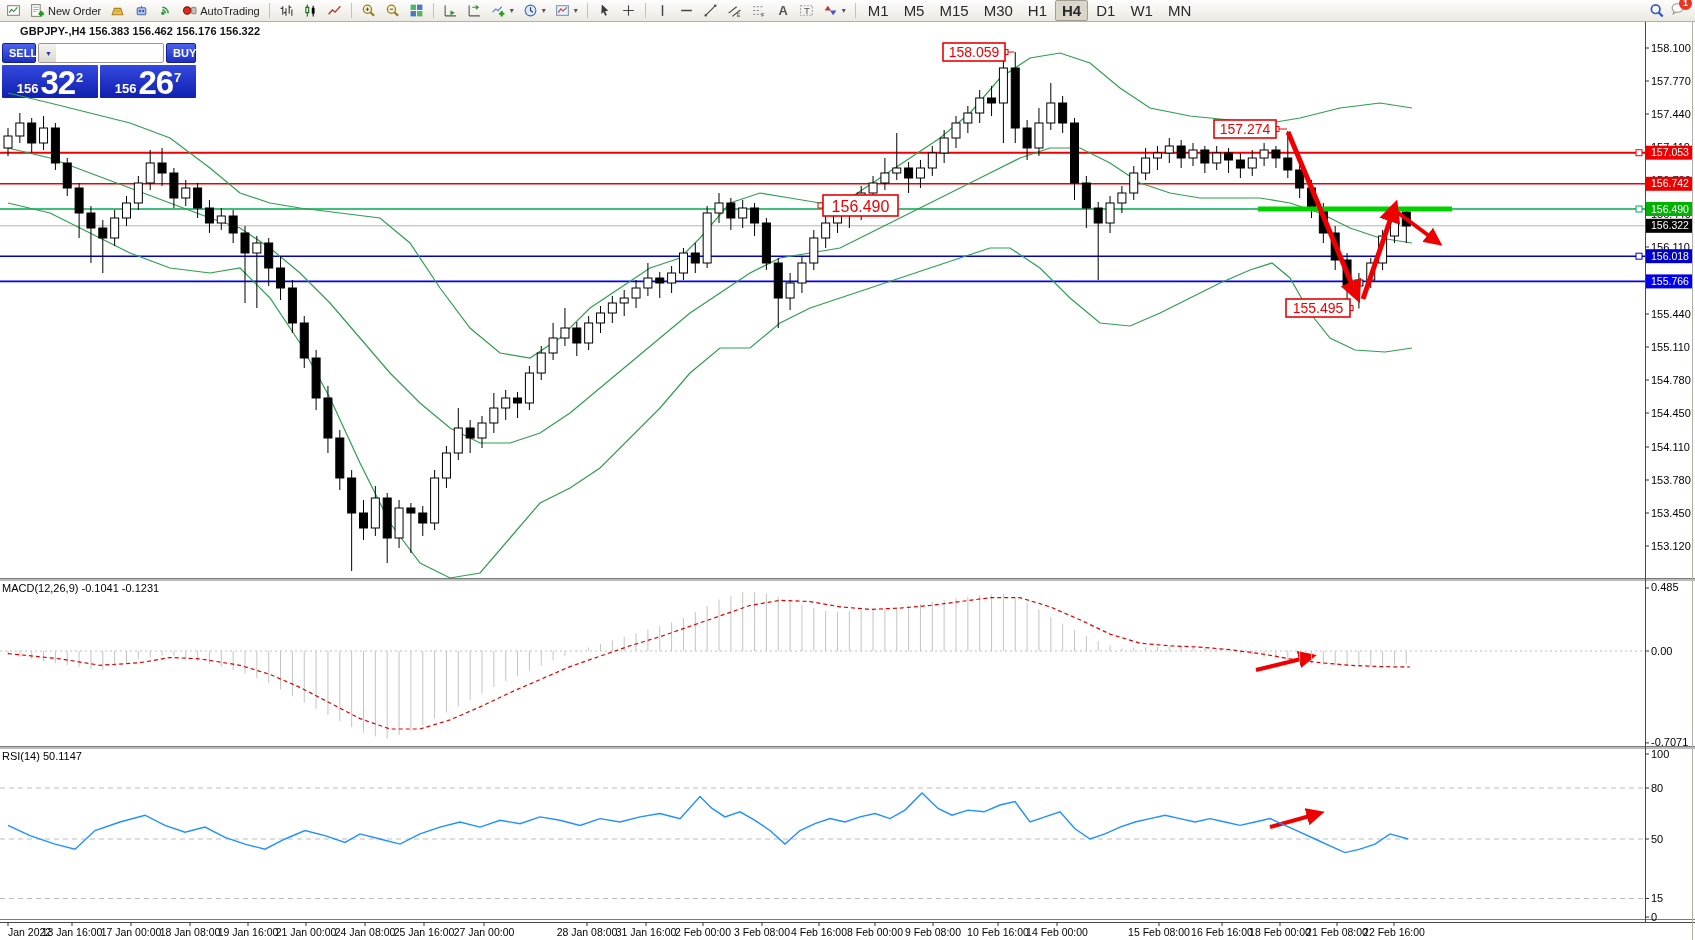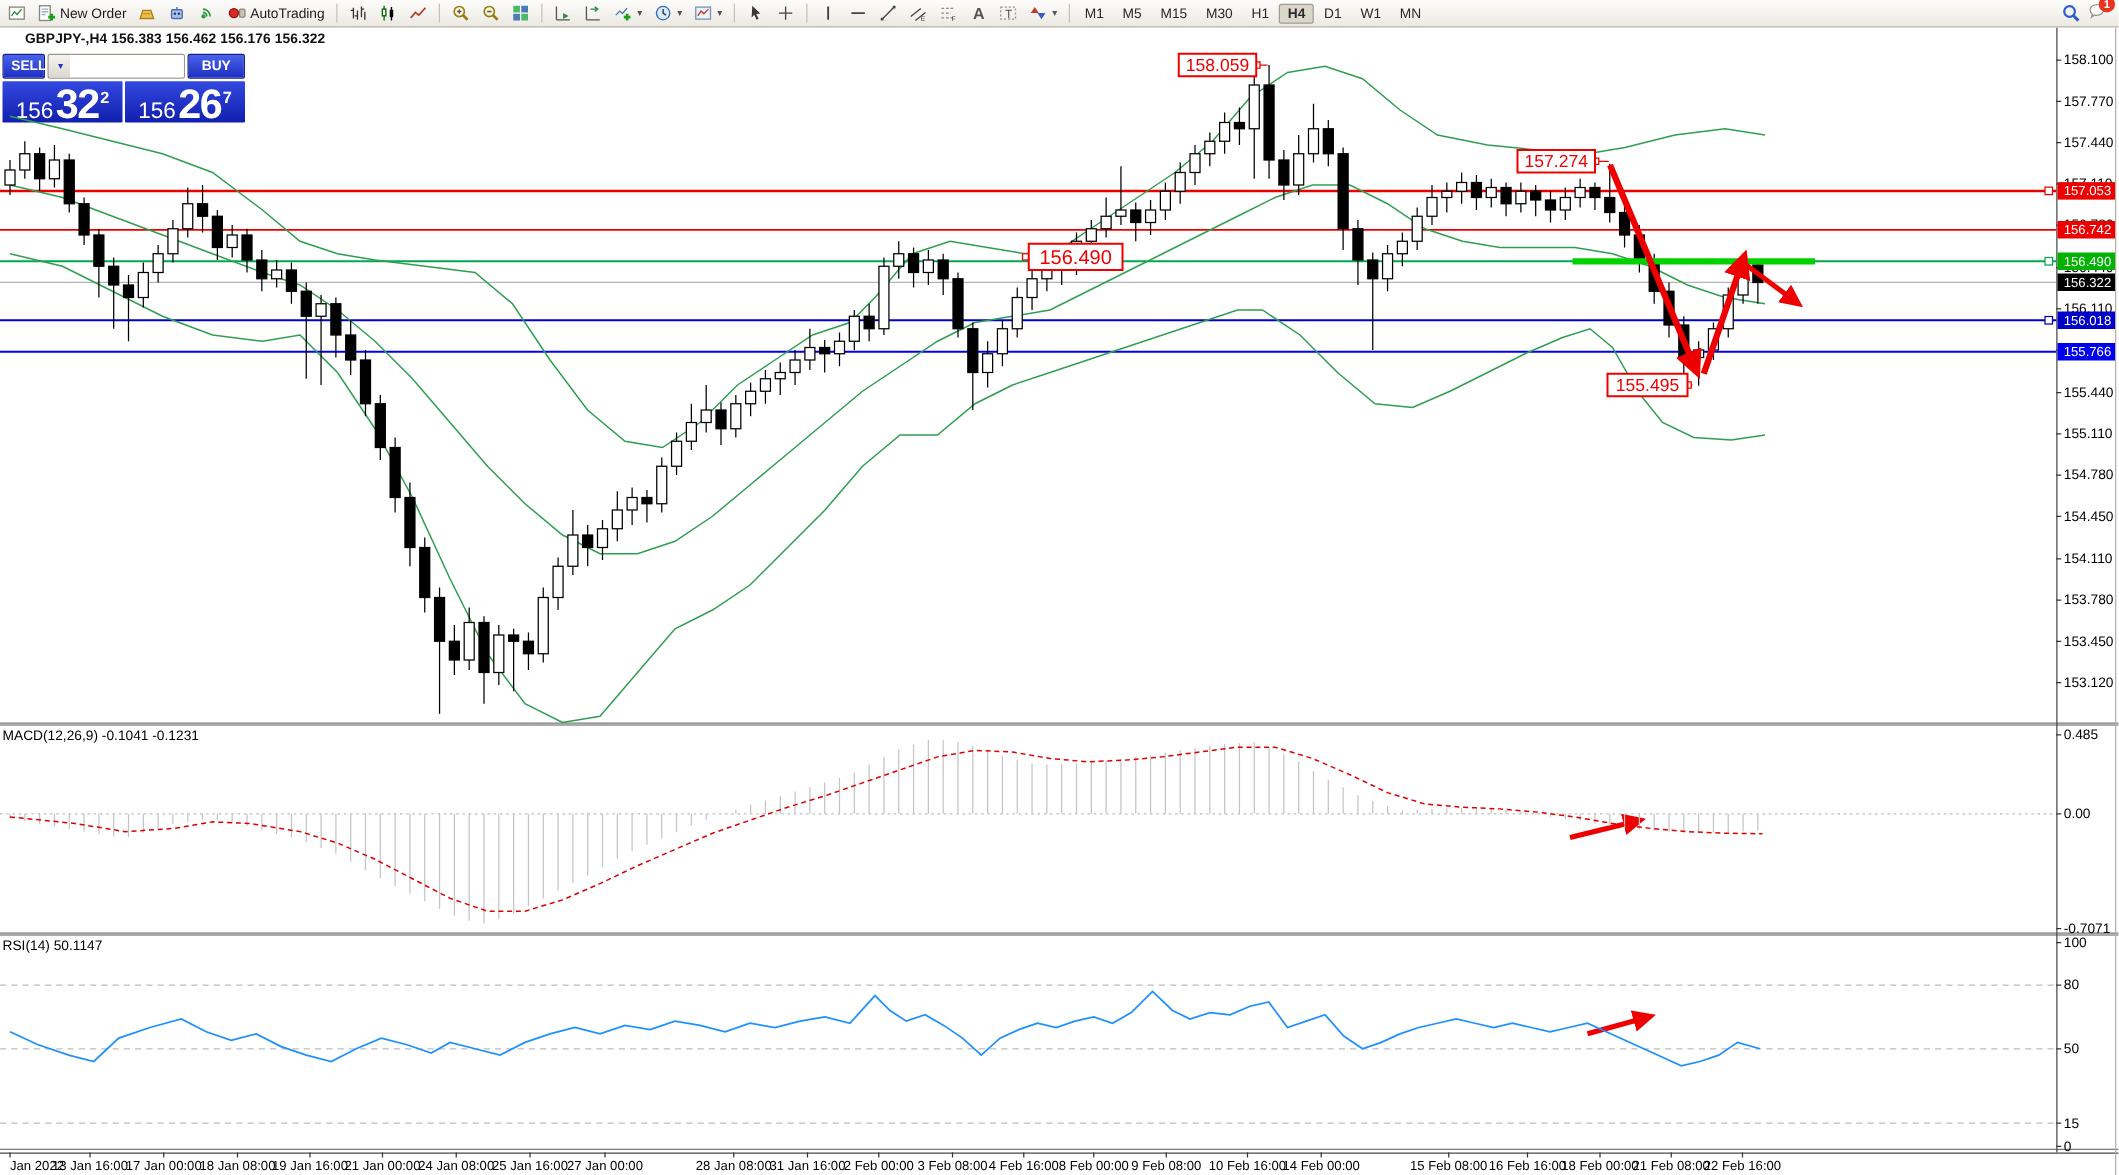--- a/index.html
+++ b/index.html
@@ -13,50 +13,50 @@
     position:absolute; top:0; left:0; width:1695px; height:22px;
     background:linear-gradient(#fdfdfc,#ece9e2);
     border-bottom:1px solid #b5b1a8;
     display:flex; align-items:center; padding:0 4px 0 2px; gap:1px;
   }
   .tb-item { display:flex; align-items:center; gap:3px; padding:1px 3px; border:1px solid transparent; border-radius:2px; }
   .tb-item .lbl { font-size:11px; color:#1c1c1c; white-space:nowrap; }
   .tb-sep { width:1px; height:15px; background:#c6c2b8; margin:0 4px; }
   .icon14 { width:15px; height:15px; display:inline-block; }
   .caret { font-size:8px; color:#555; margin-left:1px; }
-  .tf-btn { font-size:11px; color:#2a2a2a; padding:1px 6px; border:1px solid transparent; border-radius:2px; }
+  .tf-btn { font-size:15px; color:#2a2a2a; padding:1px 6px; border:1px solid transparent; border-radius:2px; }
   .tf-btn.active { background:#dbd6ca; border:1px solid #a29d91;font-weight:bold; }
   .tb-right { margin-left:auto; display:flex; align-items:center; gap:6px; padding-right:6px; }
   .chat-wrap { position:relative; }
   .badge {
     position:absolute; top:-4px; right:-7px; min-width:13px; height:13px; border-radius:7px;
     background:#e93323; color:#fff; font-size:9px; font-weight:bold; text-align:center; line-height:13px; padding:0 2px;
   }
   
   .ohlc {
     position:absolute; left:20px; top:25px; font-size:11px; font-weight:bold; color:#111; letter-spacing:0.1px;
   }
   
   .oneclick { position:absolute; left:2px; top:43px; width:194px; }
   .oc-row1 { display:flex; height:20px; gap:2px; }
   .oc-btn {
     background:linear-gradient(#4a63ea,#1e2fc4); border:1px solid #13208e; color:#fff;
     font-size:11px; font-weight:bold; border-radius:2px; height:20px;
   }
   .oc-sell { width:34px;text-align:center; }
-  .oc-buy { width:46px; }
+  .oc-buy { width:30px; }
   .oc-vol { display:flex; flex:1; height:20px; border:1px solid #9a968c; background:#fff; border-radius:2px; overflow:hidden; }
   .oc-step { width:17px; background:linear-gradient(#f5f3ef,#dcd8cf); border:none; color:#2233bb; font-size:7px; }
   .oc-input { flex:1; border:none; outline:none; text-align:right; font-size:12px; padding-right:3px; font-family:"Liberation Sans",sans-serif; }
   .oc-row2 { display:flex; margin-top:2px; gap:2px; height:33px; }
   .oc-price {
     flex:1; background:linear-gradient(#3449e0,#101fae); color:#fff; display:flex; align-items:flex-end; justify-content:center;
     padding-bottom:2px; border-radius:1px;
   }
-  .oc-small { font-size:18px; font-weight:normal; margin-right:2px; line-height:15px; }
+  .oc-small { font-size:13px; font-weight:bold; margin-right:2px; line-height:15px; }
   .oc-big { font-size:33px; font-weight:bold; line-height:26px; letter-spacing:-1px; }
   .oc-sup { font-size:13px; font-weight:bold; line-height:24px; vertical-align:top; margin-left:1px; align-self:flex-start; margin-top:1px; }
   svg text { font-family:"Liberation Sans", sans-serif; }
 </style>
 </head>
 <body>
 
 <div class="toolbar" id="toolbar">
     <div class="tb-item">
       <span class="icon14"><svg width="15" height="15" viewBox="0 0 14 14">

